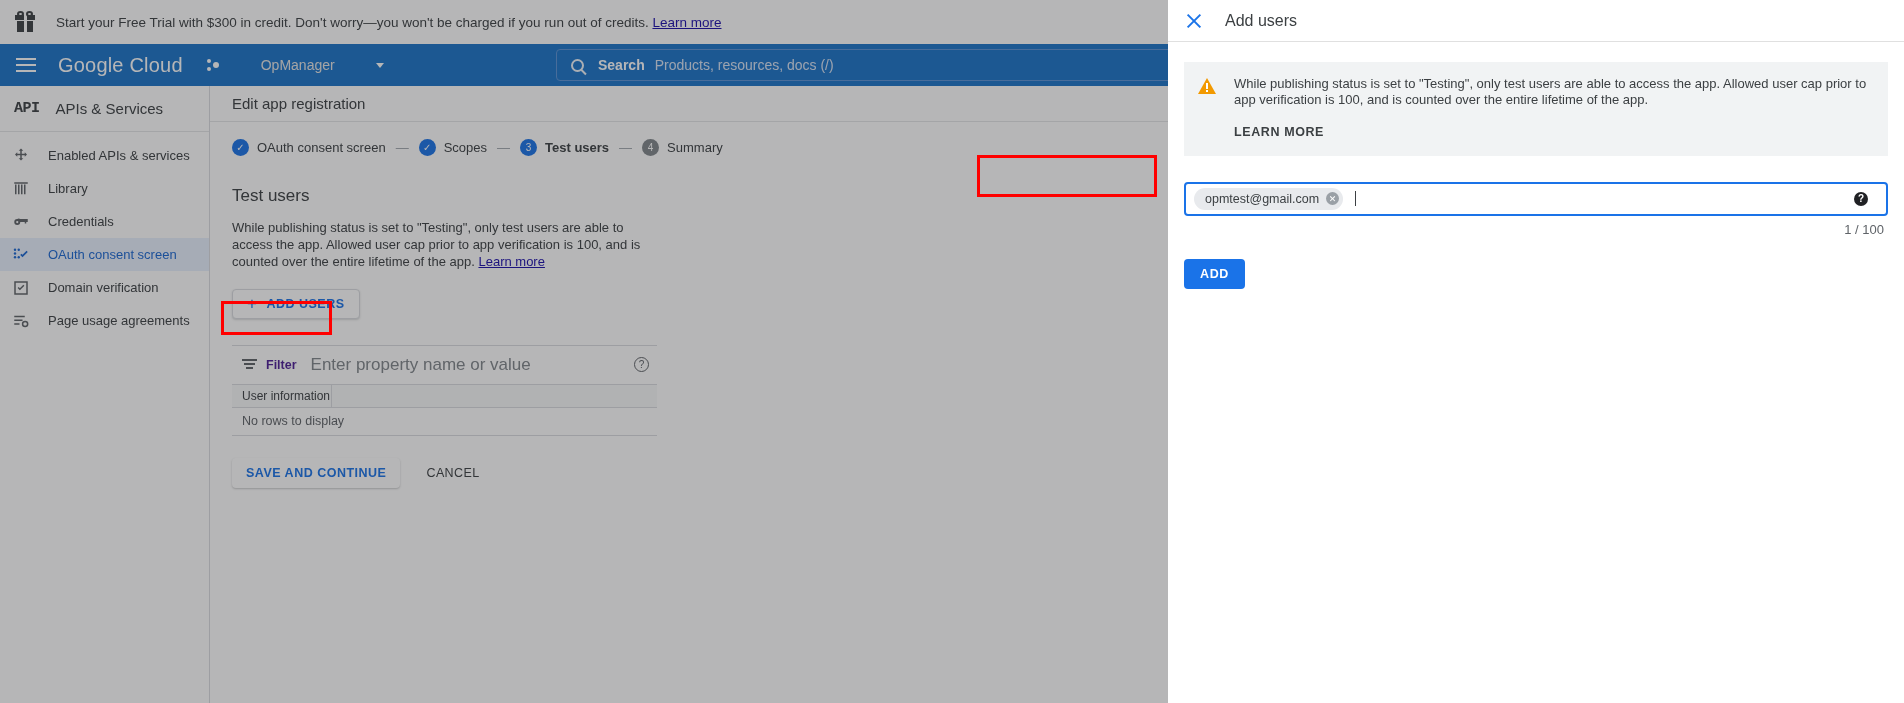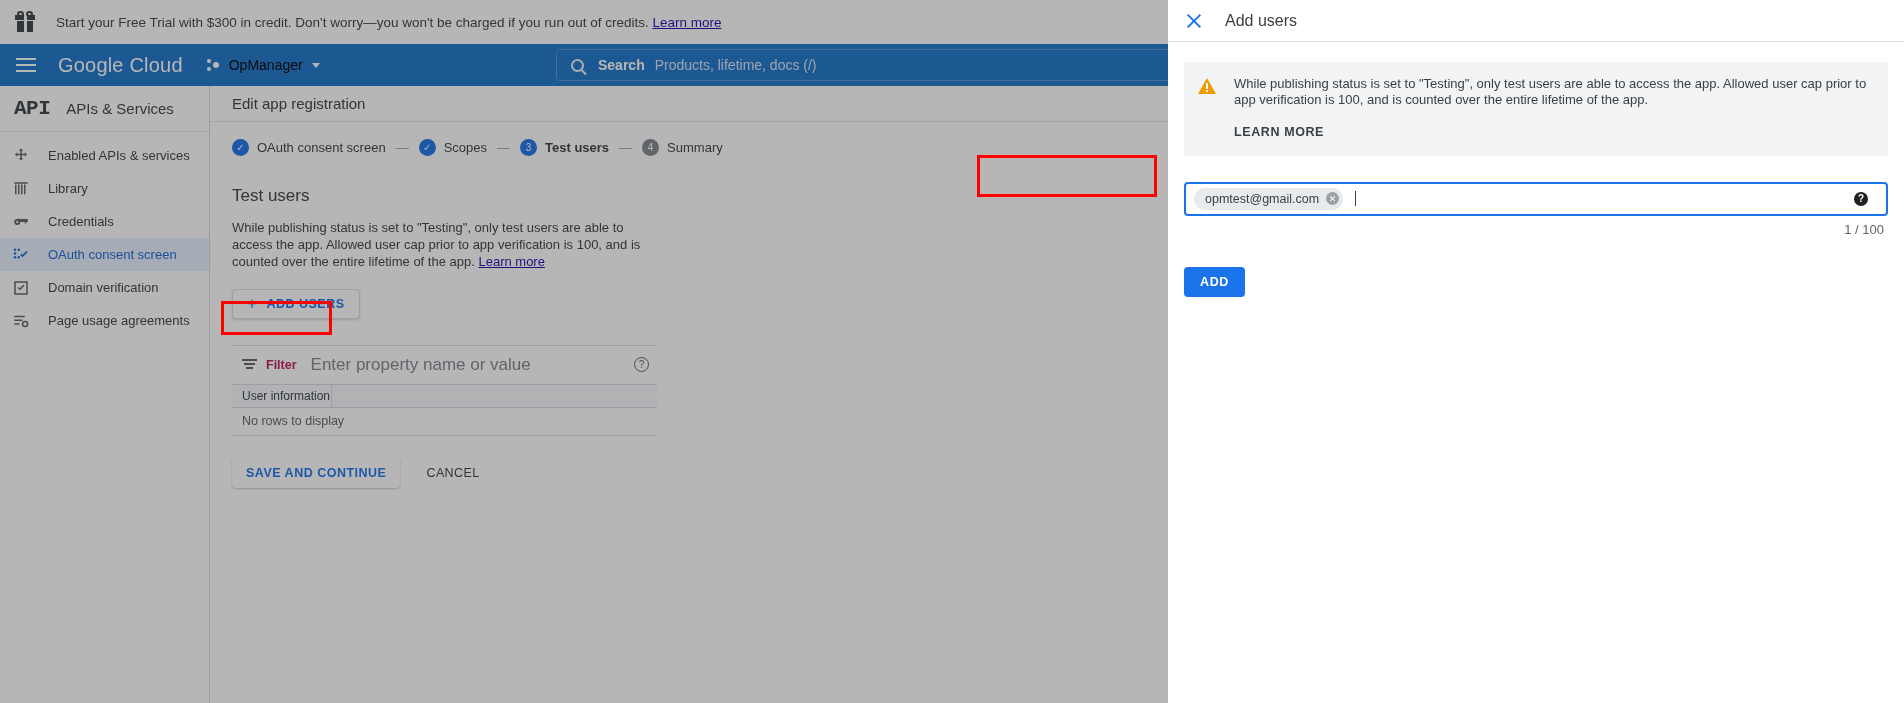--- a/index.html
+++ b/index.html
@@ -31,21 +31,21 @@
     position: absolute; left: 0; top: 44px; width: 1904px; height: 42px;
     background: #1a73c8; display: flex; align-items: center;
   }
   .hamburger { width: 20px; height: 15px; margin-left: 16px; margin-right: 22px; position: relative; cursor: pointer; }
   .hamburger i { position: absolute; left: 0; width: 20px; height: 2px; background: #fff; display: block; }
   .hamburger i:nth-child(1) { top: 0; }
   .hamburger i:nth-child(2) { top: 6px; }
   .hamburger i:nth-child(3) { top: 12px; }
   .brand { font-size: 20px; color: #fff; letter-spacing: .2px; }
   .brand .b2 { font-weight: 400; }
-  .proj-sel { display: flex; align-items: center; margin-left: 24px; color: #000000; font-size: 14px; cursor: pointer; }
+  .proj-sel { display: flex; align-items: center; margin-left: 24px; color: #e5e5e5; font-size: 14px; cursor: pointer; gap: 32px; }
   .proj-dots { width: 14px; height: 14px; position: relative; margin-right: 8px; }
   .proj-dots span { position: absolute; background: #fff; border-radius: 50%; }
   .proj-dots span:nth-child(1){ left:0; top:1px; width:4px; height:4px; }
   .proj-dots span:nth-child(2){ left:0; top:9px; width:4px; height:4px; }
   .proj-dots span:nth-child(3){ left:6px; top:4px; width:6px; height:6px; }
   .caret { margin-left: 9px; width:0; height:0; border-left:4px solid transparent; border-right:4px solid transparent; border-top:5px solid #fff; }
 
   .searchbar {
     position: absolute; left: 556px; top: 49px; width: 620px; height: 32px;
     border: 1px solid #5b93d6; border-radius: 4px; display: flex; align-items: center;
@@ -54,21 +54,21 @@
   .search-glass { width: 13px; height: 13px; border: 2px solid #ffffff; border-radius: 50%; position: relative; margin-right: 14px; opacity: .92; }
   .search-glass::after { content:""; position:absolute; right:-5px; bottom:-3px; width:7px; height:2px; background:#fff; transform: rotate(45deg); }
   .search-label { color: #fff; font-size: 14px; font-weight: bold; margin-right: 10px; }
   .search-ph { color: #d7e3f4; font-size: 14px; }
 
   .api-side {
     position: absolute; left: 0; top: 86px; width: 210px; height: 617px; background: #fff;
     border-right: 1px solid #dadce0;
   }
   .api-title { display: flex; align-items: center; height: 46px; padding-left: 14px; border-bottom: 1px solid #e4e6e8;}
-  .api-logo { font-family: "Liberation Mono", monospace; font-weight: bold; font-size: 21px; color: #3c4043; letter-spacing: -0.5px; margin-right: 16px;}
+  .api-logo { font-family: "Liberation Mono", monospace; font-weight: bold; font-size: 15px; color: #3c4043; letter-spacing: -0.5px; margin-right: 16px;}
   .api-title-txt { font-size: 15px; color: #3c4043; }
   .nav { padding-top: 7px; }
   .nav-item { display: flex; align-items: center; height: 33px; padding-left: 12px; font-size: 13px; color: #3c4043; cursor: pointer; }
   .nav-item.active { background: #e8f0fe; color: #1967d2; }
   .nav-ico { width: 22px; height: 18px; margin-right: 14px; flex: 0 0 auto; position: relative; }
   .nav-label { white-space: nowrap; }
 
   .content { position: absolute; left: 210px; top: 86px; width: 1694px; height: 617px; background: #fff; }
   .crumb-row { height: 36px; display: flex; align-items: center; padding-left: 22px; border-bottom: 1px solid #e4e6e8; }
   .crumb-title { font-size: 15px; color: #3c4043; }
@@ -97,21 +97,21 @@
   }
   .plus { font-size: 17px; font-weight: normal; margin-right: 9px; line-height: 1; }
 
   .filter-block { margin-top: 26px; width: 425px; border-top: 1px solid #dadce0; }
   .filter-row { height: 38px; display: flex; align-items: center; }
   .filter-ico { width: 15px; height: 11px; margin-right: 9px; margin-left: 10px; position: relative; }
   .filter-ico i { position: absolute; left: 0; height: 2px; background: #5f6368; display: block; }
   .filter-ico i:nth-child(1){ top:0; width:15px; }
   .filter-ico i:nth-child(2){ top:4px; width:11px; left:2px;}
   .filter-ico i:nth-child(3){ top:8px; width:7px; left:4px;}
-  .filter-label { font-size: 12.5px; color: #be185d; font-weight: bold; margin-right: 14px; }
+  .filter-label { font-size: 12.5px; color: #4c1d95; font-weight: bold; margin-right: 14px; }
   .filter-ph { font-size: 17px; color: #80868b; }
   .help-ico { margin-left: auto; width: 15px; height: 15px; border-radius: 50%; border: 1.5px solid #5f6368;
               color: #5f6368; font-size: 10px; display:flex; align-items:center; justify-content:center; margin-right: 8px; cursor: pointer;}
   .tbl-head { height: 24px; display: flex; align-items: center; background: #f8f9fa; border-top: 1px solid #dadce0; border-bottom: 1px solid #dadce0; }
   .tbl-th { font-size: 12px; color: #3c4043; padding-left: 10px; width: 100px; border-right: 1px solid #dadce0; height: 24px; display: flex; align-items: center; }
   .tbl-empty { height: 28px; display: flex; align-items: center; padding-left: 10px; font-size: 12.5px; color: #5f6368; border-bottom: 1px solid #dadce0; }
 
   .btn-row { margin-top: 22px; display: flex; align-items: center; }
   .btn-save { height: 30px; padding: 0 14px; border: none; border-radius: 4px; background: #fff; color: #1a73e8;
               font-size: 12.5px; font-weight: bold; letter-spacing: .5px; cursor: pointer; box-shadow: 0 1px 2px rgba(60,64,67,.28); display:flex; align-items:center;}
@@ -130,21 +130,21 @@
   .panel-title { font-size: 16px; color: #3c4043; }
 
   .warn-box { margin: 20px 16px 0 16px; background: #f1f3f4; padding: 14px 16px 16px 14px; display: flex; }
   .warn-ico { width: 18px; height: 16px; flex: 0 0 auto; margin-right: 18px; margin-top: 2px; position: relative; }
   .warn-ico .tri { width: 0; height: 0; border-left: 9px solid transparent; border-right: 9px solid transparent; border-bottom: 16px solid #f29900; }
   .warn-ico .bang { position: absolute; left: 8px; top: 5px; width: 2px; height: 6px; background: #fff; }
   .warn-ico .dot { position: absolute; left: 8px; top: 12px; width: 2px; height: 2px; background: #fff; }
   .warn-txt { font-size: 13px; color: #3c4043; line-height: 1.25; }
   .learn-more-btn { margin-top: 16px; font-size: 12.5px; font-weight: bold; color: #3c4043; letter-spacing: .6px; cursor: pointer; display: inline-block; }
 
-  .chip-field-wrap { position: relative; margin: 26px 16px 16px 16px; }
+  .chip-field-wrap { position: relative; margin: 26px 16px 8px 16px; }
   .chip-field { height: 34px; border: 2px solid #1a73e8; border-radius: 4px; display: flex; align-items: center; padding: 0 8px; }
   .chip { display: inline-flex; align-items: center; height: 22px; background: #e8eaed; border-radius: 11px; padding: 0 4px 0 11px; font-size: 12.5px; color: #3c4043; }
   .chip-x { width: 13px; height: 13px; border-radius: 50%; background: #9aa0a6; color: #fff; font-size: 9px; display: flex; align-items: center; justify-content: center; margin-left: 7px; cursor: pointer; }
   .caret-bar { width: 1px; height: 15px; background: #3c4043; margin-left: 12px; }
   .field-help { margin-left: auto; width: 14px; height: 14px; border-radius: 50%; background: #202124; color: #fff; font-size: 10px; font-weight: bold; display: flex; align-items: center; justify-content: center; margin-right: 10px; cursor: pointer; }
   .counter { text-align: right; font-size: 13px; color: #5f6368; margin-top: 6px; padding-right: 4px; }
 
   .add-btn { margin: 14px 0 0 16px; height: 30px; padding: 0 16px; background: #1a73e8; color: #fff; border: none; border-radius: 4px;
              font-size: 12.5px; font-weight: bold; letter-spacing: .6px; cursor: pointer; }
 
@@ -191,21 +191,21 @@
             <span></span>
           </div>
         <span>OpManager</span>
         <div class="caret"></div>
       </div>
     </div>
 
     <div class="searchbar">
       <div class="search-glass"></div>
       <span class="search-label">Search</span>
-      <span class="search-ph">Products, lifetime, docs (/)</span>
+      <span class="search-ph">Products, resources, docs (/)</span>
     </div>
 
     <div class="api-side">
       <div class="api-title">
         <span class="api-logo">API</span>
         <span class="api-title-txt">APIs &amp; Services</span>
       </div>
       <div class="nav">
 
         <div class="nav-item">

